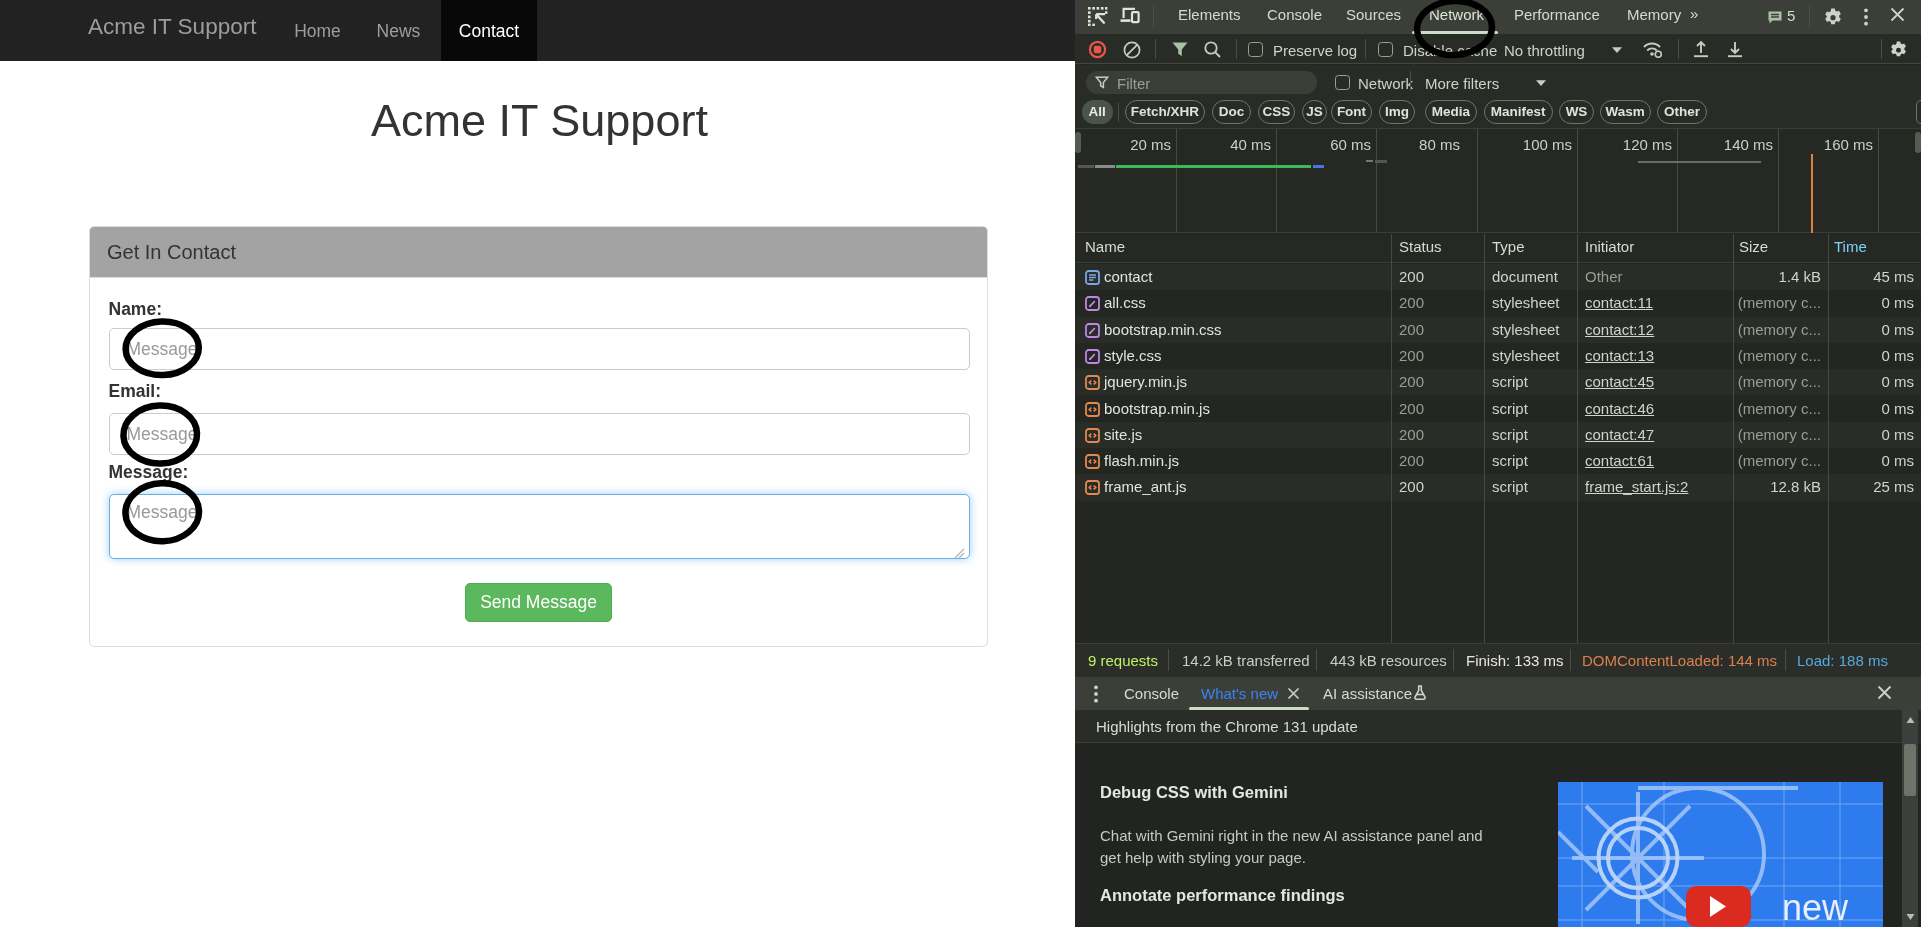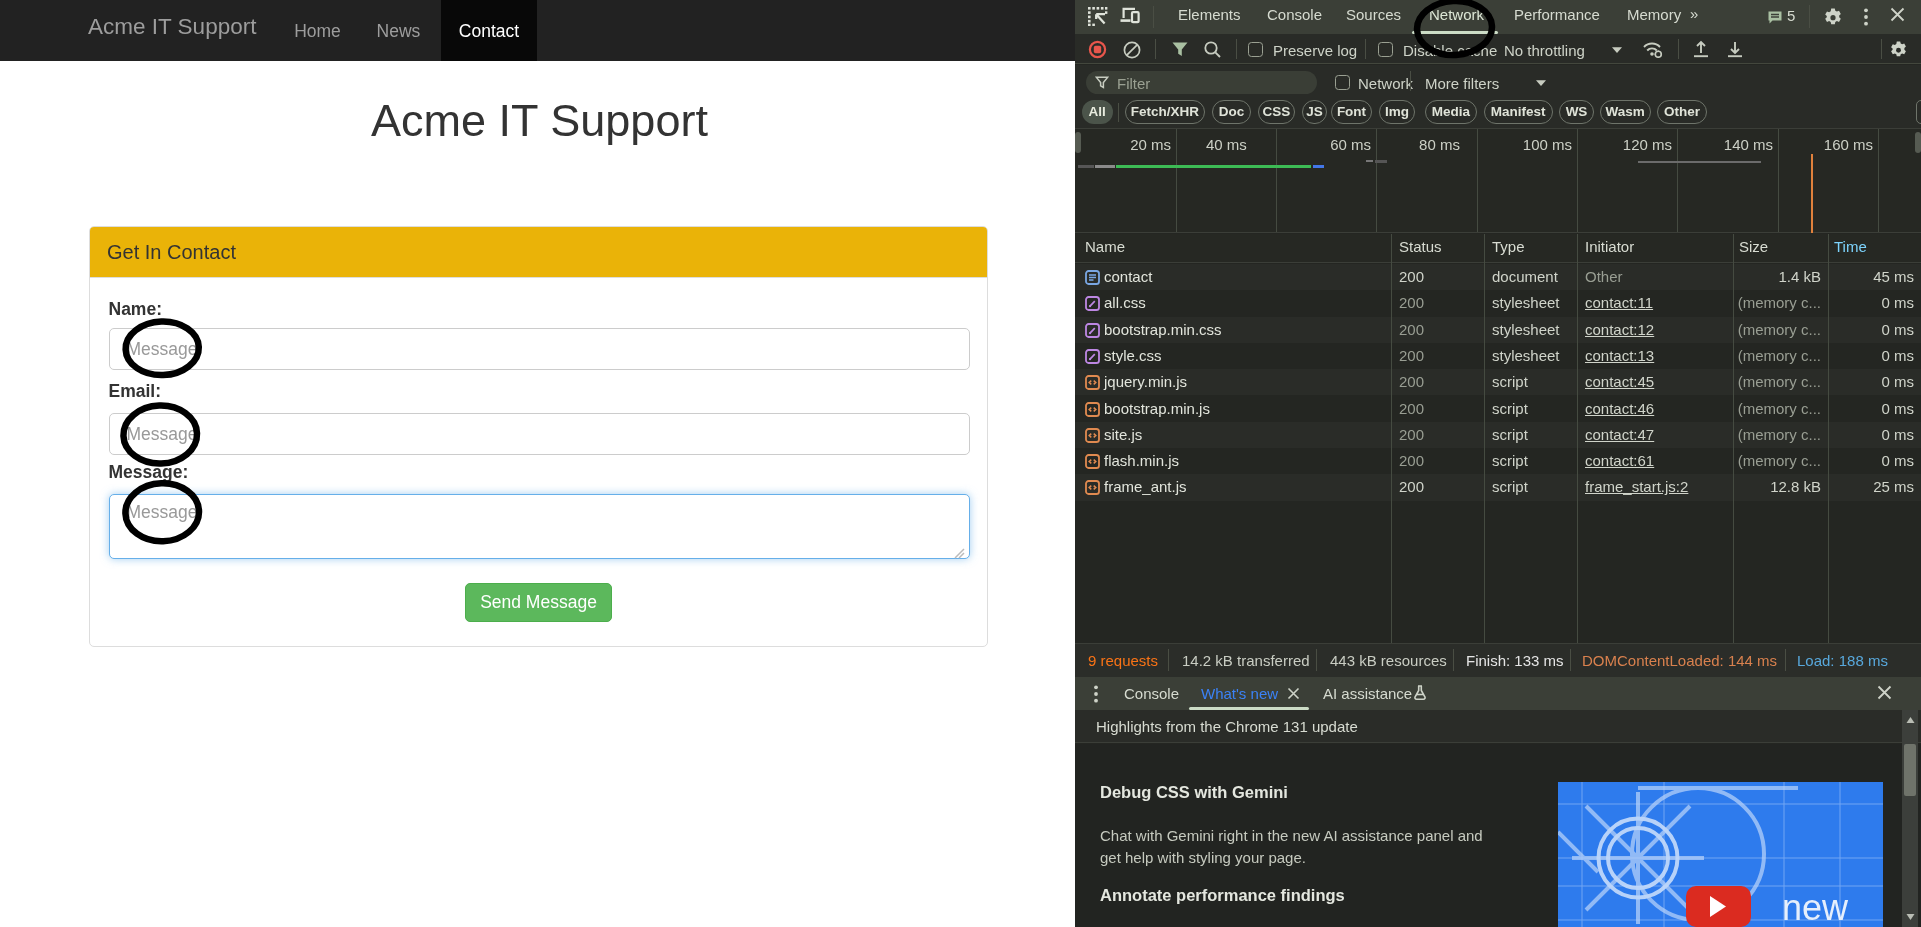--- a/index.html
+++ b/index.html
@@ -8,21 +8,21 @@
 .a{position:absolute}
 
 #page{position:absolute;left:0;top:0;width:1075px;height:927px;background:#fff}
 #nav{position:absolute;left:0;top:0;width:1075px;height:61px;background:#222}
 #nav .brand{position:absolute;left:88px;top:14px;font-size:22.5px;color:#9d9d9d;white-space:nowrap}
 #nav .lnk{position:absolute;top:0;height:61px;line-height:62px;font-size:17.5px;color:#9d9d9d;text-align:center}
 #nav .act{background:#080808;color:#fff}
 #h1t{position:absolute;left:2px;top:98px;width:1075px;text-align:center;font-size:45px;line-height:1;color:#333}
 #h2t{position:absolute;left:0;top:172.5px;width:1075px;text-align:center;font-size:37.5px;line-height:1;color:#333}
 #panel{position:absolute;left:89px;top:226px;width:899px;height:421px;background:#fff;border:1px solid #ddd;border-radius:5px}
-#phead{position:absolute;left:0;top:0;width:897px;height:51px;background:#eab308;border-bottom:1px solid #ddd;border-radius:4px 4px 0 0;font-size:20px;color:#333;line-height:50px;padding-left:17px}
+#phead{position:absolute;left:0;top:0;width:897px;height:51px;background:#a3a3a3;border-bottom:1px solid #ddd;border-radius:4px 4px 0 0;font-size:20px;color:#333;line-height:50px;padding-left:17px}
 .flabel{position:absolute;left:18.5px;font-size:17.5px;font-weight:bold;color:#333;line-height:1}
 .finput{position:absolute;left:18.5px;width:861px;height:42px;border:1px solid #ccc;border-radius:5px;background:#fff;font-size:17.5px;color:#999;line-height:40px;padding-left:17px}
 #ta{position:absolute;left:18.5px;top:267px;width:861px;height:65px;border:1px solid #66afe9;border-radius:5px;background:#fff;font-size:17.5px;color:#999;line-height:22px;padding:6px 0 0 17px;box-shadow:0 0 8px rgba(102,175,233,.6)}
 #sendbtn{position:absolute;left:375px;top:356px;width:147px;height:39px;background:#5cb85c;border:1px solid #4cae4c;border-radius:5px;color:#fff;font-size:17.5px;text-align:center;line-height:37px}
 
 #dt{position:absolute;left:1075px;top:0;width:846px;height:927px;background:#242622;font-size:15px;color:#d6dbd0}
 .bar{position:absolute;left:0;width:846px}
 .ic{position:absolute}
 .sep{position:absolute;width:1px;background:#4a4e44}
 .txt{position:absolute;white-space:nowrap}
@@ -192,21 +192,21 @@
 <div class="bar" style="top:128px;height:105px;background:#262823;border-top:1px solid #3b3e38;border-bottom:1px solid #3b3e38"></div>
 <div class="vline" style="left:101px;top:129px;height:103px"></div>
 <div class="vline" style="left:201px;top:129px;height:103px"></div>
 <div class="vline" style="left:301px;top:129px;height:103px"></div>
 <div class="vline" style="left:402px;top:129px;height:103px"></div>
 <div class="vline" style="left:502px;top:129px;height:103px"></div>
 <div class="vline" style="left:602px;top:129px;height:103px"></div>
 <div class="vline" style="left:703px;top:129px;height:103px"></div>
 <div class="vline" style="left:803px;top:129px;height:103px"></div>
 <div class="cell" style="left:31px;top:136px;width:65px;text-align:right;color:#ccd0c6">20 ms</div>
-<div class="cell" style="left:131px;top:136px;width:65px;text-align:left;color:#ccd0c6">40 ms</div>
+<div class="cell" style="left:131px;top:136px;width:65px;text-align:right;color:#ccd0c6">40 ms</div>
 <div class="cell" style="left:231px;top:136px;width:65px;text-align:right;color:#ccd0c6">60 ms</div>
 <div class="cell" style="left:332px;top:136px;width:65px;text-align:center;color:#ccd0c6">80 ms</div>
 <div class="cell" style="left:432px;top:136px;width:65px;text-align:right;color:#ccd0c6">100 ms</div>
 <div class="cell" style="left:532px;top:136px;width:65px;text-align:right;color:#ccd0c6">120 ms</div>
 <div class="cell" style="left:633px;top:136px;width:65px;text-align:right;color:#ccd0c6">140 ms</div>
 <div class="cell" style="left:733px;top:136px;width:65px;text-align:right;color:#ccd0c6">160 ms</div>
 <div class="a" style="left:3px;top:165px;width:16px;height:3px;background:#565656"></div>
 <div class="a" style="left:20px;top:165px;width:20px;height:3px;background:#8b8b8b"></div>
 <div class="a" style="left:41px;top:165px;width:195px;height:3px;background:#3dbb55"></div>
 <div class="a" style="left:238px;top:165px;width:11px;height:3px;background:#4377e8"></div>
@@ -335,21 +335,21 @@
 <div class="cell" style="left:600px;top:4px;width:146px;text-align:right;color:#d0d4ca">12.8 kB</div>
 <div class="cell" style="left:700px;top:4px;width:139px;text-align:right;color:#d0d4ca">25 ms</div>
 </div>
 <div class="vline" style="left:316px;top:234px;height:409px"></div>
 <div class="vline" style="left:409px;top:234px;height:409px"></div>
 <div class="vline" style="left:502px;top:234px;height:409px"></div>
 <div class="vline" style="left:658px;top:234px;height:409px"></div>
 <div class="vline" style="left:753px;top:234px;height:409px"></div>
 
 <div class="bar" style="top:643px;height:34px;background:#2b2d29;border-top:1px solid #3b3e38"></div>
-<div class="txt" style="left:13px;top:652px;color:#f97316">9 requests</div>
+<div class="txt" style="left:13px;top:652px;color:#bef264">9 requests</div>
 <div class="sep" style="left:93px;top:649px;height:22px"></div>
 <div class="txt" style="left:107px;top:652px;color:#c9cdc3">14.2 kB transferred</div>
 <div class="sep" style="left:241px;top:649px;height:22px"></div>
 <div class="txt" style="left:255px;top:652px;color:#c9cdc3">443 kB resources</div>
 <div class="sep" style="left:378px;top:649px;height:22px"></div>
 <div class="txt" style="left:391px;top:652px;color:#e5e5e5">Finish: 133 ms</div>
 <div class="sep" style="left:495px;top:649px;height:22px"></div>
 <div class="txt" style="left:507px;top:652px;color:#d9814e">DOMContentLoaded: 144 ms</div>
 <div class="sep" style="left:710px;top:649px;height:22px"></div>
 <div class="txt" style="left:722px;top:652px;color:#58a8dc">Load: 188 ms</div>

